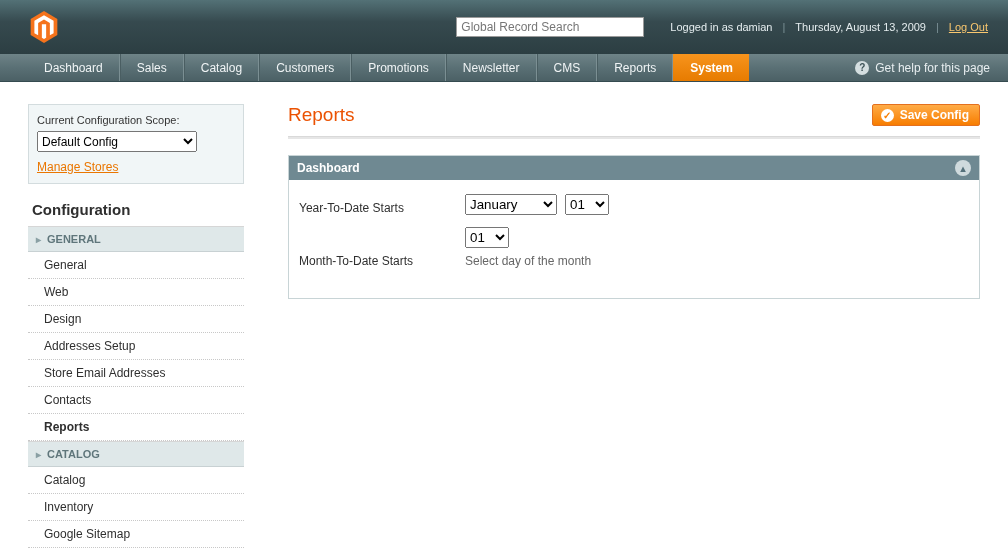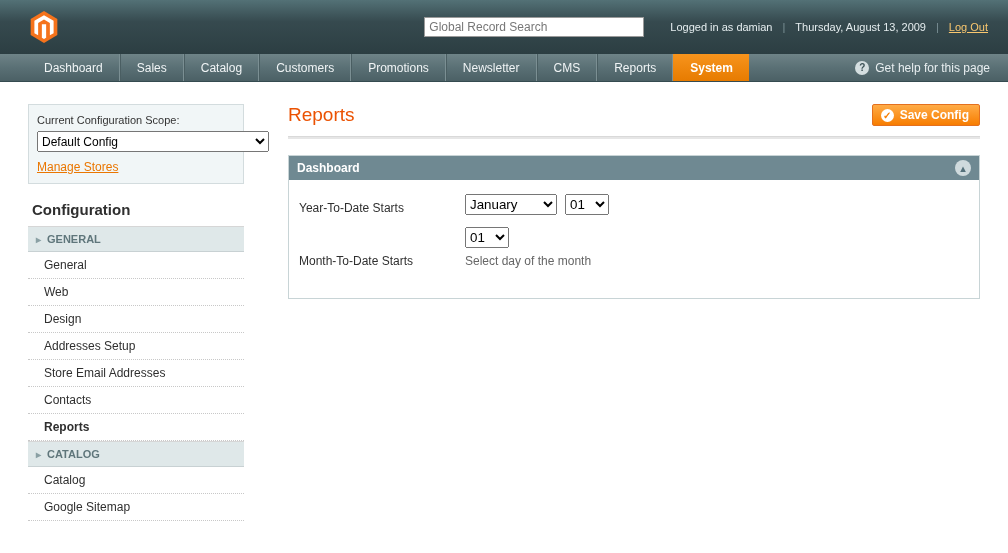--- a/index.html
+++ b/index.html
@@ -14,21 +14,21 @@
     align-items: center;
     color: #fff;
   }
   .logo { display: flex; align-items: center; gap: 8px; }
   .logo-mark { width: 28px; height: 32px; }
   .logo-text { font-size: 18px; font-weight: 400; color: #fff; }
   .logo-text .tm { font-size: 8px; vertical-align: super; }
   .logo-text .ap { color: #cdd7d9; font-weight: 300; }
   .search-wrap { margin-left: auto; margin-right: 26px; }
   .search-input {
-    width: 220px; height: 20px; font-size: 12px; padding: 7px 4px;
+    width: 188px; height: 20px; font-size: 12px; padding: 7px 4px;
     border: 1px solid #9a9a9a; background: #fff; color: #777;
   }
   .header-right { font-size: 11px; color: #e5edef; display: flex; align-items: center; gap: 10px; }
   .header-right .sep { color: #7c9196; }
   .header-right a { color: #f9c76f; }
 
   .nav {
     background: linear-gradient(#6e8387, #5a7075 50%, #4b6065);
     height: 28px; display: flex; align-items: stretch;
     padding: 0 18px 0 28px; border-bottom: 1px solid #354b50;
@@ -46,21 +46,21 @@
     width: 14px; height: 14px; border-radius: 50%; background: #d4dee0;
     color: #3c5156; display: inline-flex; align-items: center; justify-content: center;
     font-size: 10px; font-weight: 700;
   }
 
   .body { display: flex; padding: 22px 28px 0 28px; gap: 44px; }
 
   .sidebar { width: 216px; flex: 0 0 216px; }
   .scope-box { background: #f1f6f7; border: 1px solid #d3dcde; padding: 9px 8px 9px 8px; }
   .scope-label { font-size: 11px; color: #333; margin-bottom: 5px; display: block; }
-  .scope-select { width: 232px; height: 21px; font-size: 12px; }
+  .scope-select { width: 160px; height: 21px; font-size: 12px; }
   .manage-link { display: inline-block; margin-top: 8px; font-size: 12px; }
 
   .side-title { font-size: 15px; font-weight: 700; margin: 17px 0 8px 4px; color: #2f2f2f; }
   .side-group { border-top: 1px solid #d6d6d6; }
   .side-group-head {
     background: #dfe8e9; padding: 6px 6px 6px 8px; font-size: 11px; font-weight: 700;
     color: #5f767b; display: flex; align-items: center; gap: 6px; cursor: pointer;
     border-bottom: 1px solid #c8d1d3;
   }
   .side-group-head .tri { color: #8aa0a4; font-size: 10px; }
@@ -174,20 +174,21 @@
       </div>
     </div>
 
     <div class="side-group">
       <div class="side-group-head">
         <span class="tri">▸</span>
         <span>CATALOG</span>
       </div>
       <div class="side-list">
         <span class="side-link">Catalog</span>
+        <span class="side-link">Inventory</span>
         <span class="side-link">Google Sitemap</span>
       </div>
     </div>
   </div>
 
   <div class="main">
     <div class="main-head">
       <div class="page-title">Reports</div>
       <button class="btn-save">
         <span class="chk">✓</span>

